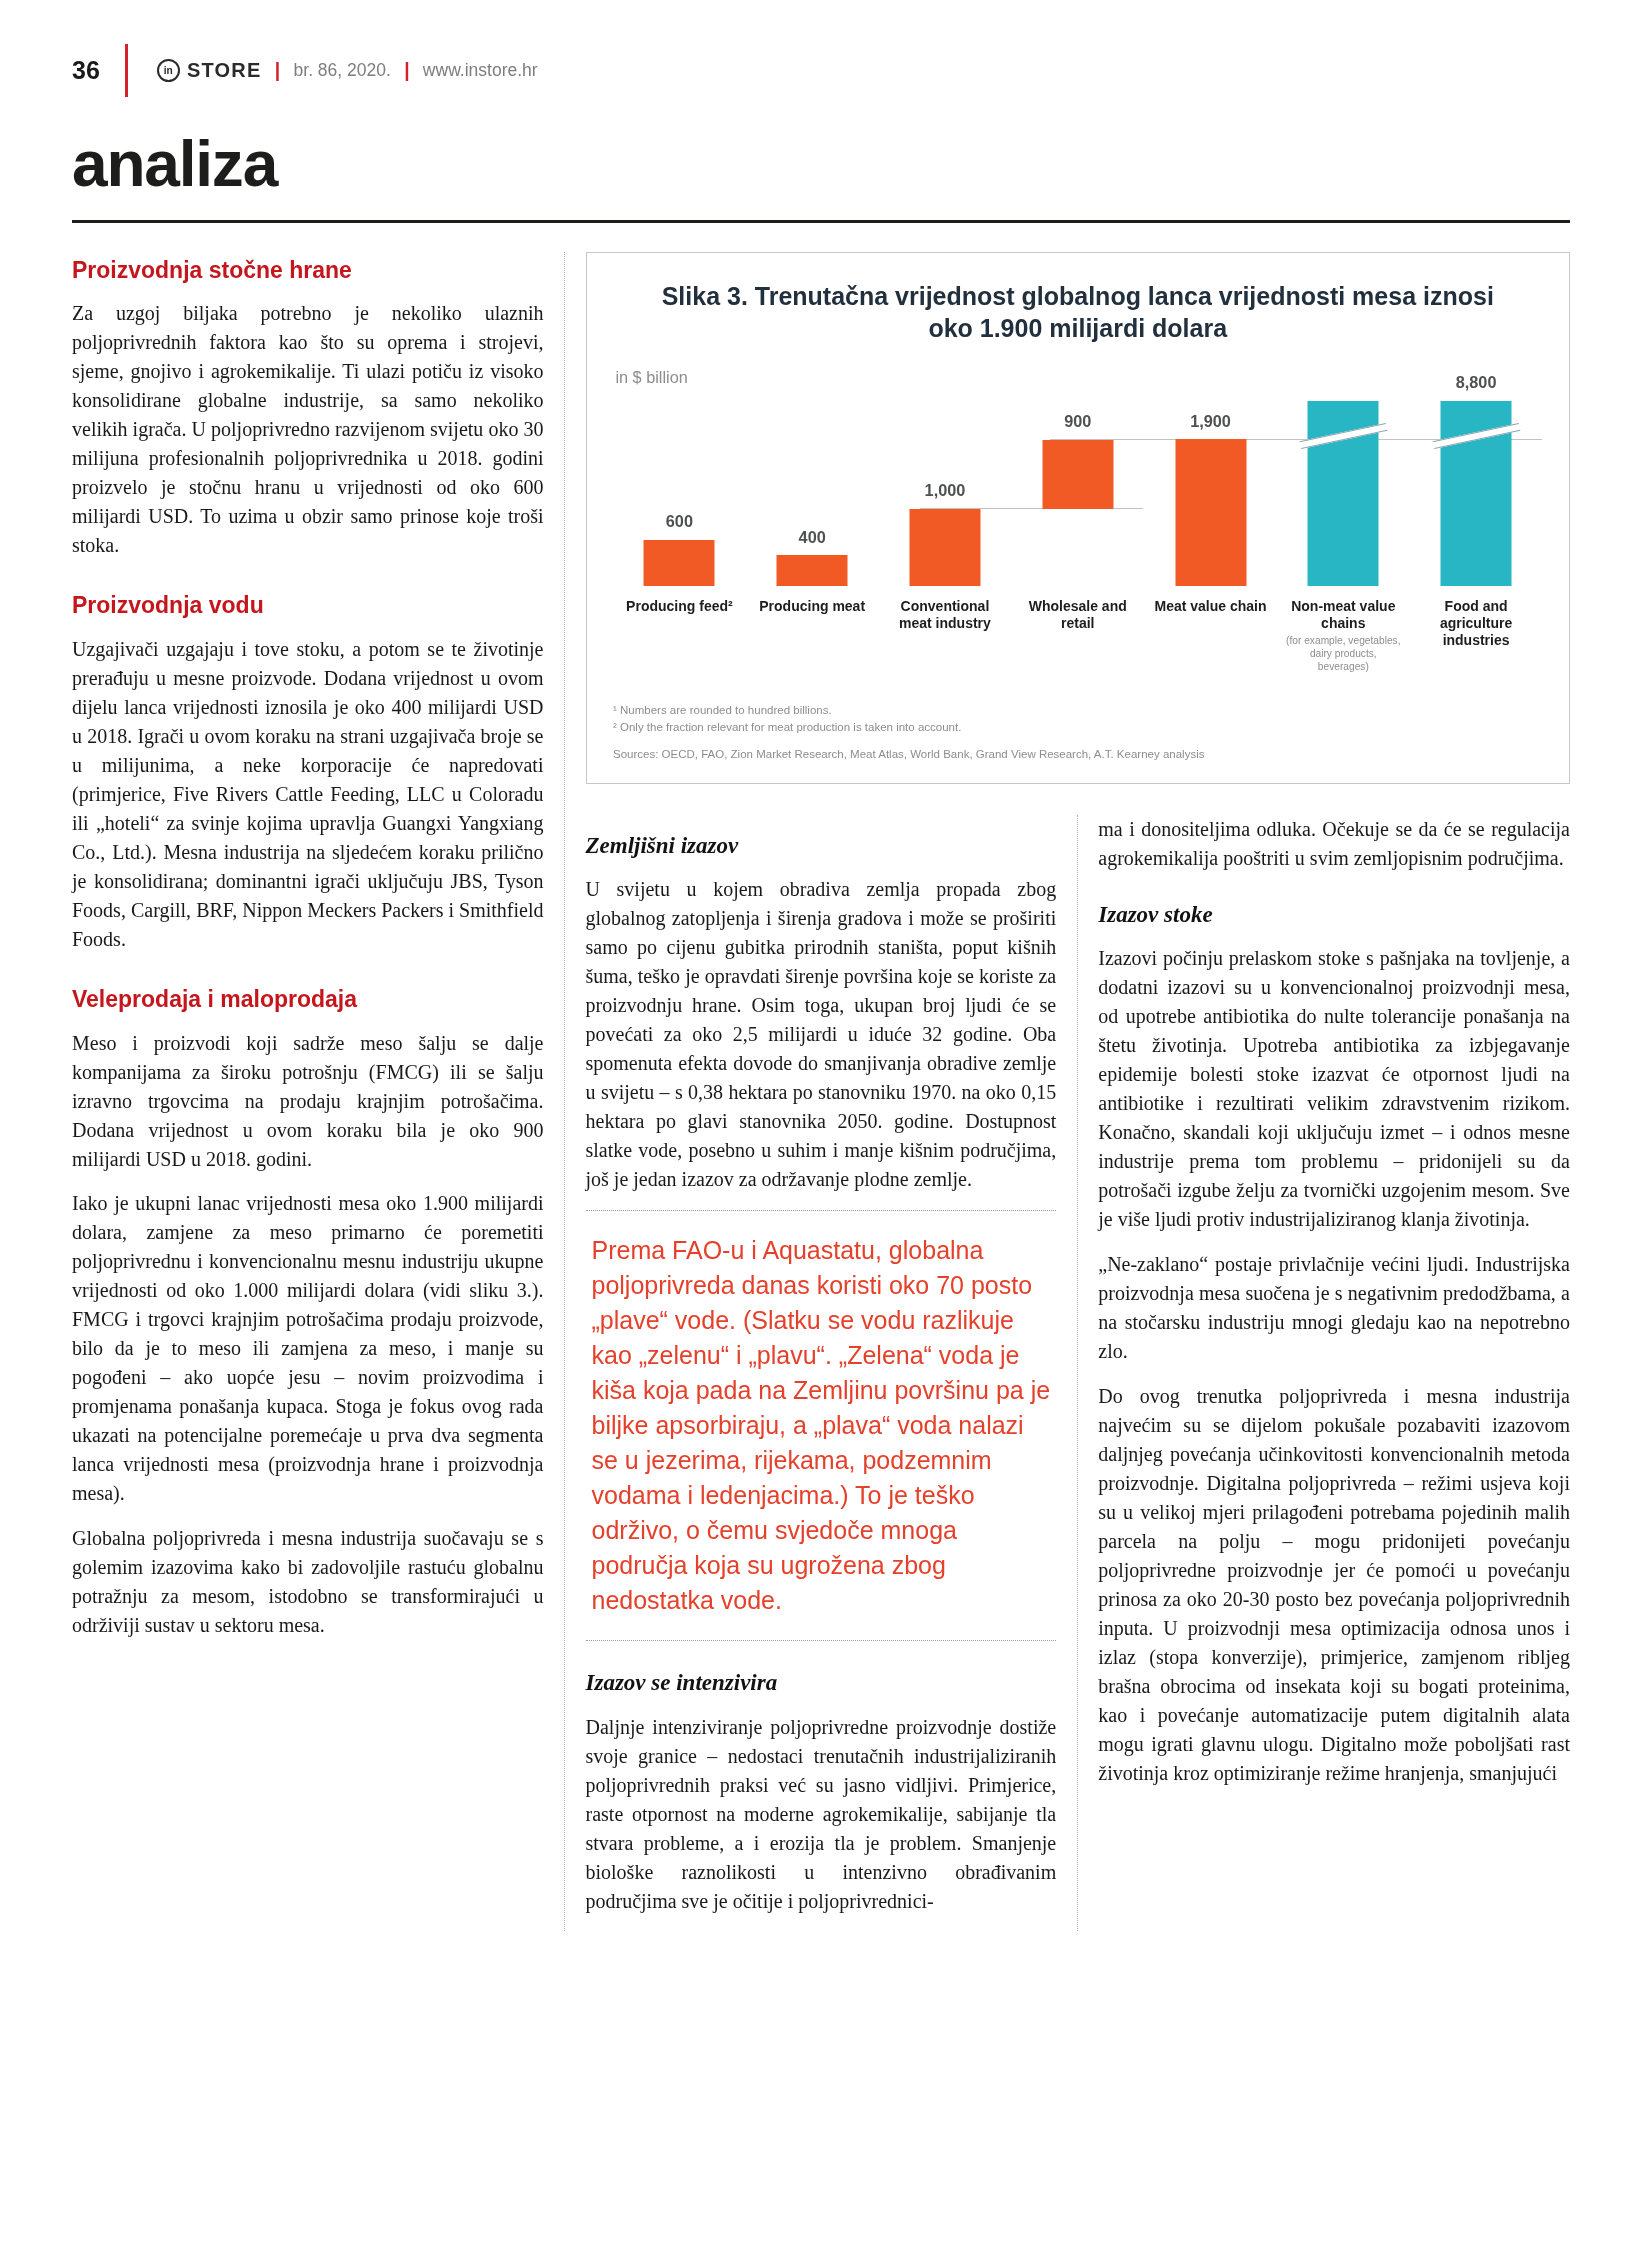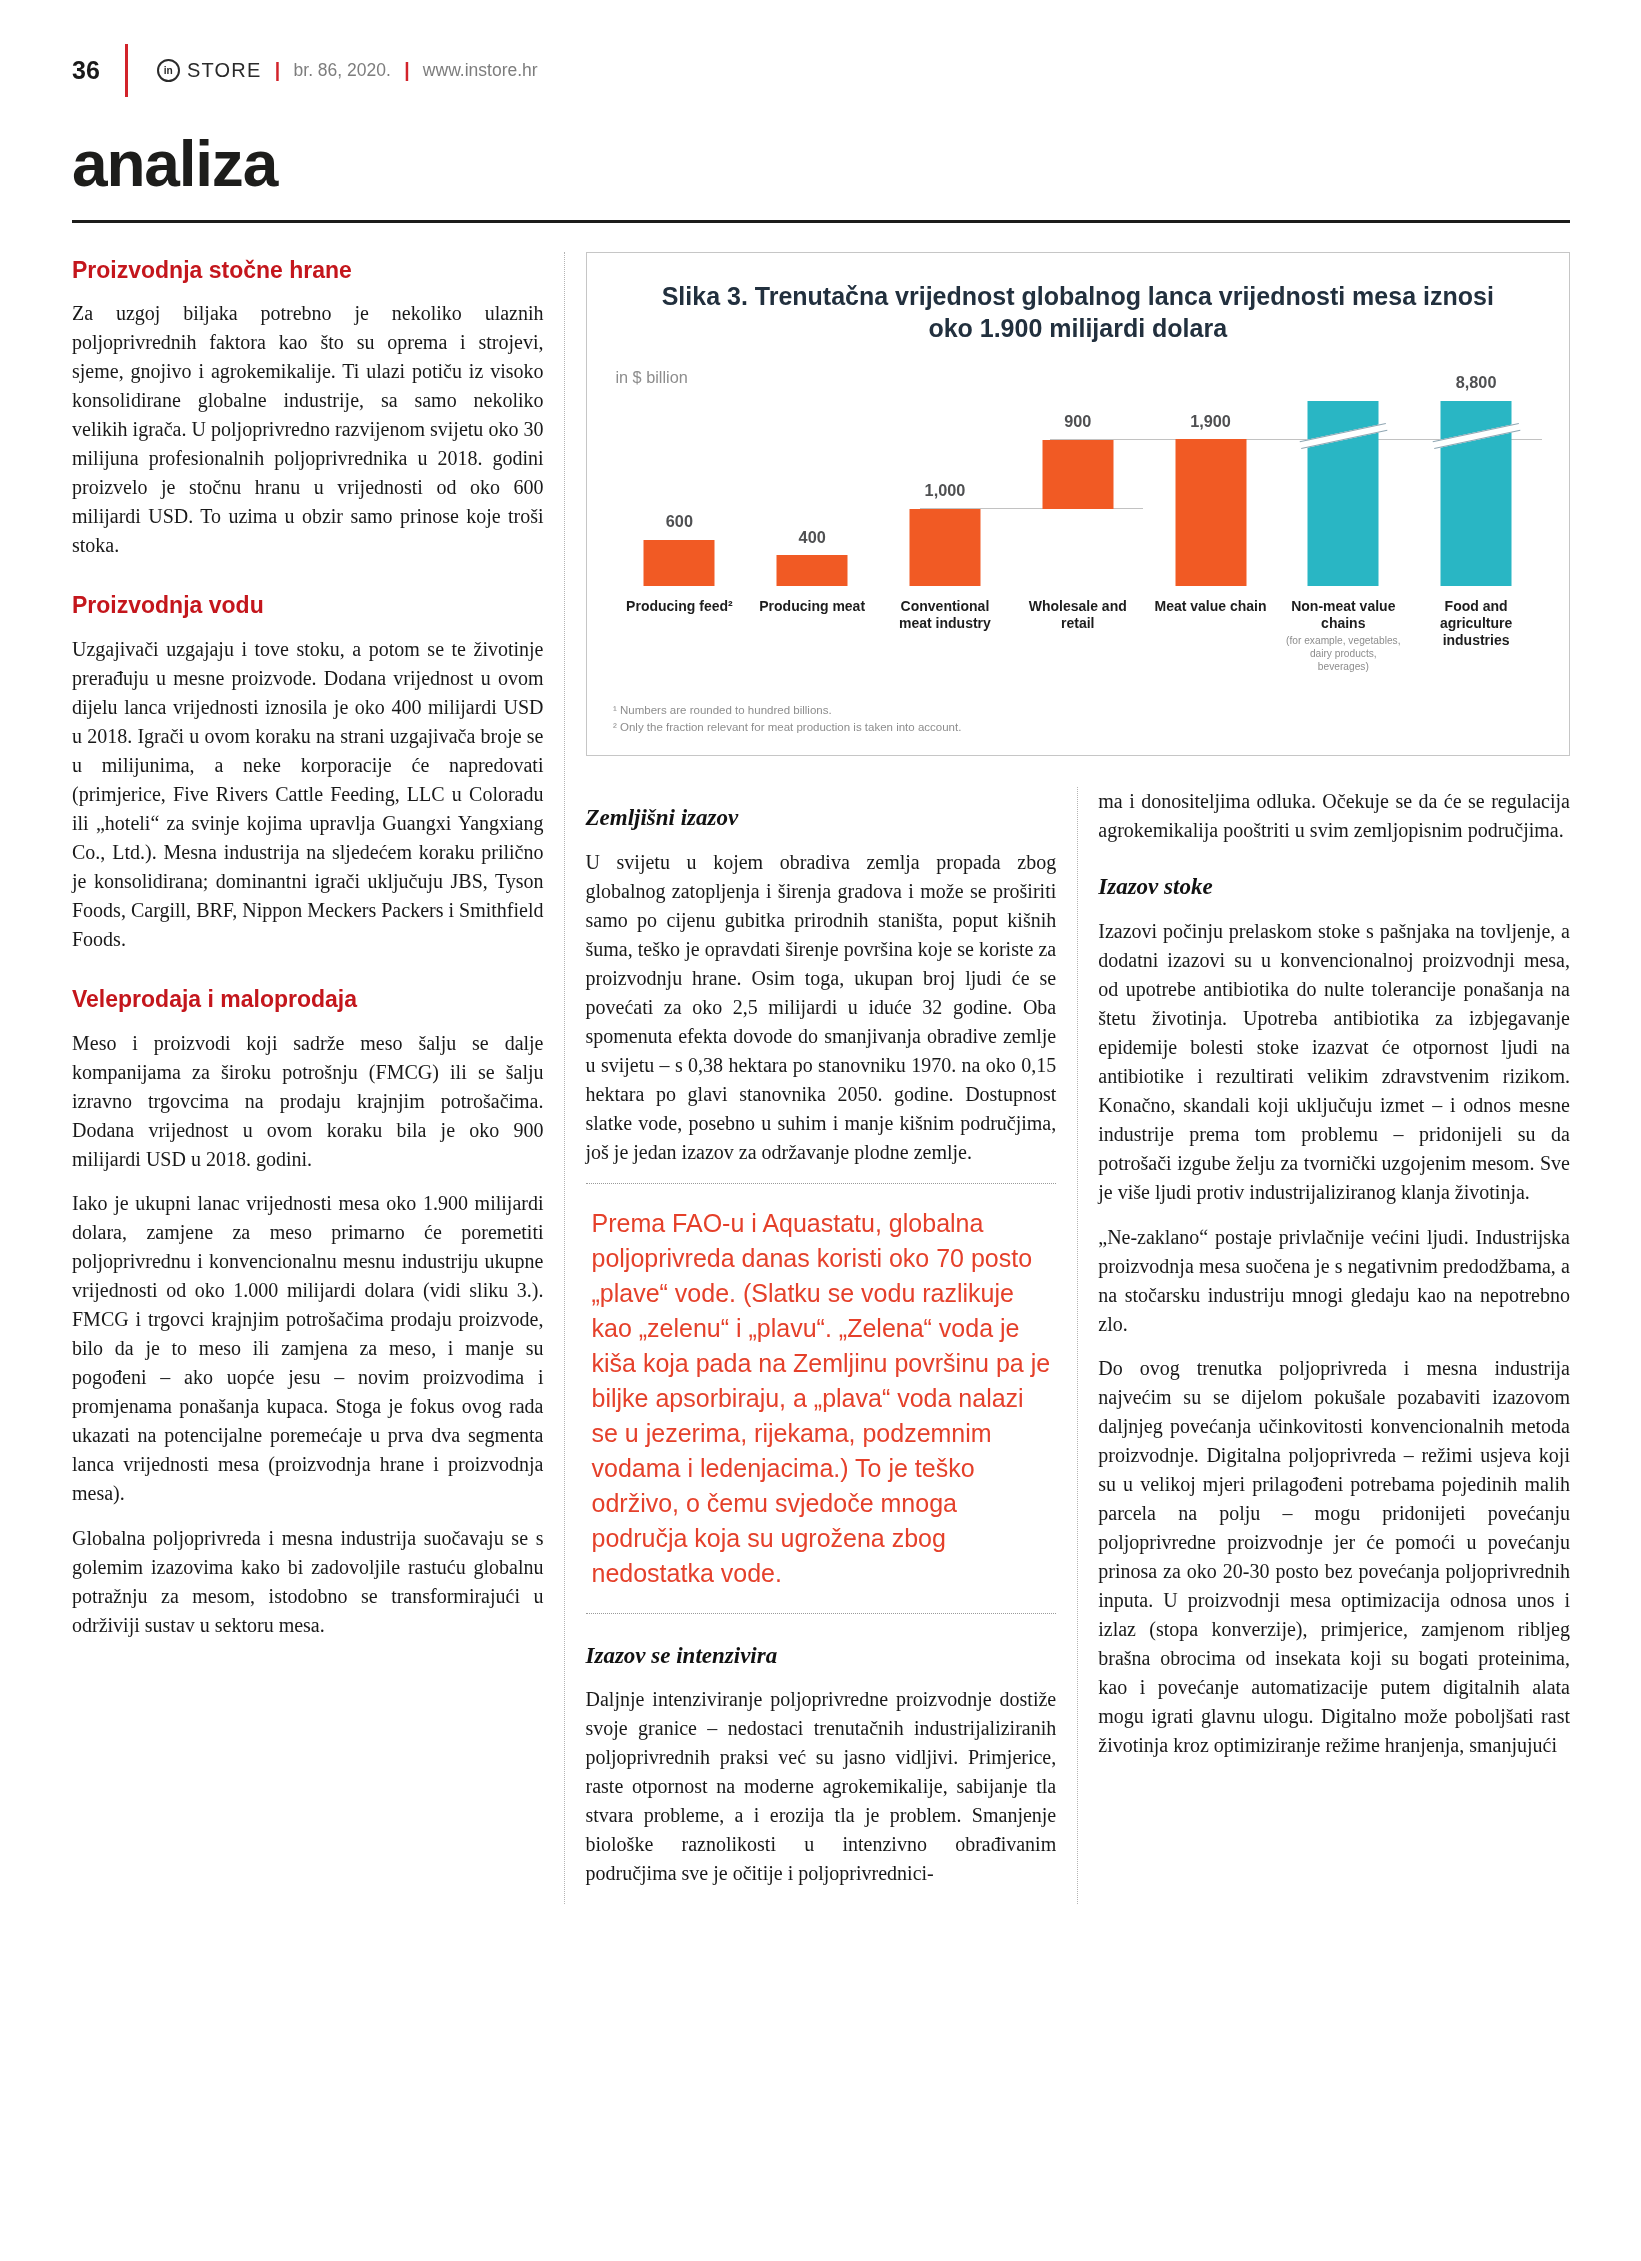--- a/index.html
+++ b/index.html
@@ -16,21 +16,21 @@
   
   .masthead { display:flex; align-items:center; height:57px; }
   .page-num { font-family:"Liberation Sans", sans-serif; font-weight:bold; font-size:25px; color:#1a1a1a; }
   .red-bar { width:3px; height:53px; background:#d2232a; margin:0 29px 0 25px; }
   .logo { display:flex; align-items:center; gap:7.2px; }
   .logo-circle {
     width:23px; height:23px; border:2.4px solid #2b2b2b; border-radius:50%;
     display:flex; align-items:center; justify-content:center;
     font-family:"Liberation Sans", sans-serif; font-weight:bold; font-size:10.2px; color:#2b2b2b;
   }
-  .logo-text { font-family:"Liberation Sans", sans-serif; font-weight:normal; font-size:20px; letter-spacing:1.2px; color:#2a2a2a; }
+  .logo-text { font-family:"Liberation Sans", sans-serif; font-weight:bold; font-size:20px; letter-spacing:1.2px; color:#2a2a2a; }
   .hsep { color:#d2232a; font-family:"Liberation Sans", sans-serif; font-size:19.3px; margin:0 13.3px; font-weight:bold; }
   .meta { font-family:"Liberation Sans", sans-serif; font-size:17.5px; color:#7d7d7d; }
   
   .section-title {
     margin-top:33px;
     font-family:"Liberation Sans", sans-serif;
     font-weight:bold; font-size:64px; line-height:1;
     letter-spacing:-1.2px; color:#1d1d1b;
   }
   .title-rule { border:0; border-top:3px solid #1d1d1b; margin-top:24px; }
@@ -209,20 +209,21 @@
             <span>Non-meat value chains</span>
             <span class="cat-note">(for example, vegetables, dairy products, beverages)</span>
           </div>
           <div class="cat">Food and agriculture industries</div>
         </div>
 
         <div class="footnotes">
           <div class="fn">¹ Numbers are rounded to hundred billions.</div>
           <div class="fn">² Only the fraction relevant for meat production is taken into account.</div>
         </div>
+        <div class="sources">Sources: OECD, FAO, Zion Market Research, Meat Atlas, World Bank, Grand View Research, A.T. Kearney analysis</div>
       </figure>
 
       <div class="below-chart">
 
         <div class="col-mid">
           <h3 class="ital-head first">Zemljišni izazov</h3>
           <p class="body">U svijetu u kojem obradiva zemlja propada zbog globalnog zatopljenja i širenja gradova i može se proširiti samo po cijenu gubitka prirodnih staništa, poput kišnih šuma, teško je opravdati širenje površina koje se koriste za proizvodnju hrane. Osim toga, ukupan broj ljudi će se povećati za oko 2,5 milijardi u iduće 32 godine. Oba spomenuta efekta dovode do smanjivanja obradive zemlje u svijetu – s 0,38 hektara po stanovniku 1970. na oko 0,15 hektara po glavi stanovnika 2050. godine. Dostupnost slatke vode, posebno u suhim i manje kišnim područjima, još je jedan izazov za održavanje plodne zemlje.</p>
           <div class="pull-quote">Prema FAO-u i Aquastatu, globalna poljoprivreda danas koristi oko 70 posto „plave“ vode. (Slatku se vodu razlikuje kao „zelenu“ i „plavu“. „Zelena“ voda je kiša koja pada na Zemljinu površinu pa je biljke apsorbiraju, a „plava“ voda nalazi se u jezerima, rijekama, podzemnim vodama i ledenjacima.) To je teško održivo, o čemu svjedoče mnoga područja koja su ugrožena zbog nedostatka vode.</div>
           <h3 class="ital-head">Izazov se intenzivira</h3>
           <p class="body">Daljnje intenziviranje poljoprivredne proizvodnje dostiže svoje granice – nedostaci trenutačnih industrijaliziranih poljoprivrednih praksi već su jasno vidljivi. Primjerice, raste otpornost na moderne agrokemikalije, sabijanje tla stvara probleme, a i erozija tla je problem. Smanjenje biološke raznolikosti u intenzivno obrađivanim područjima sve je očitije i poljoprivrednici-</p>

